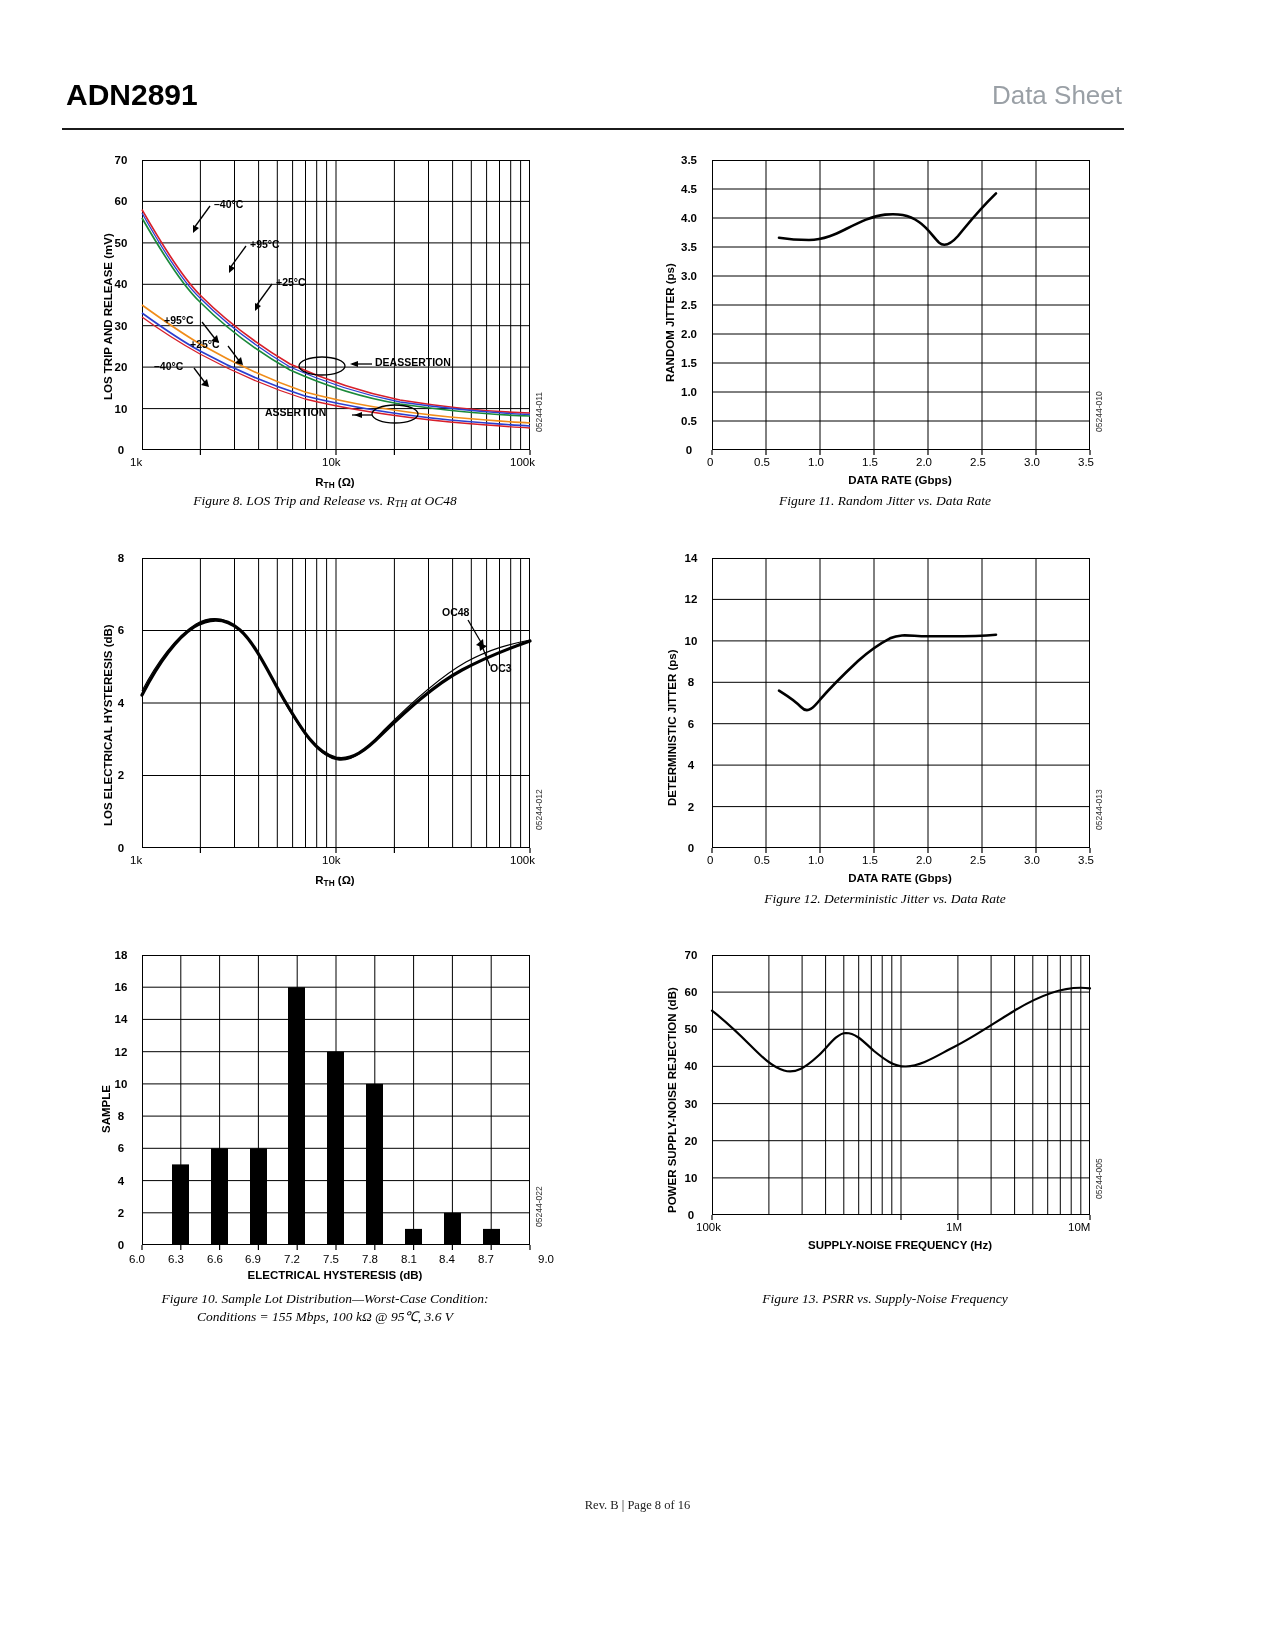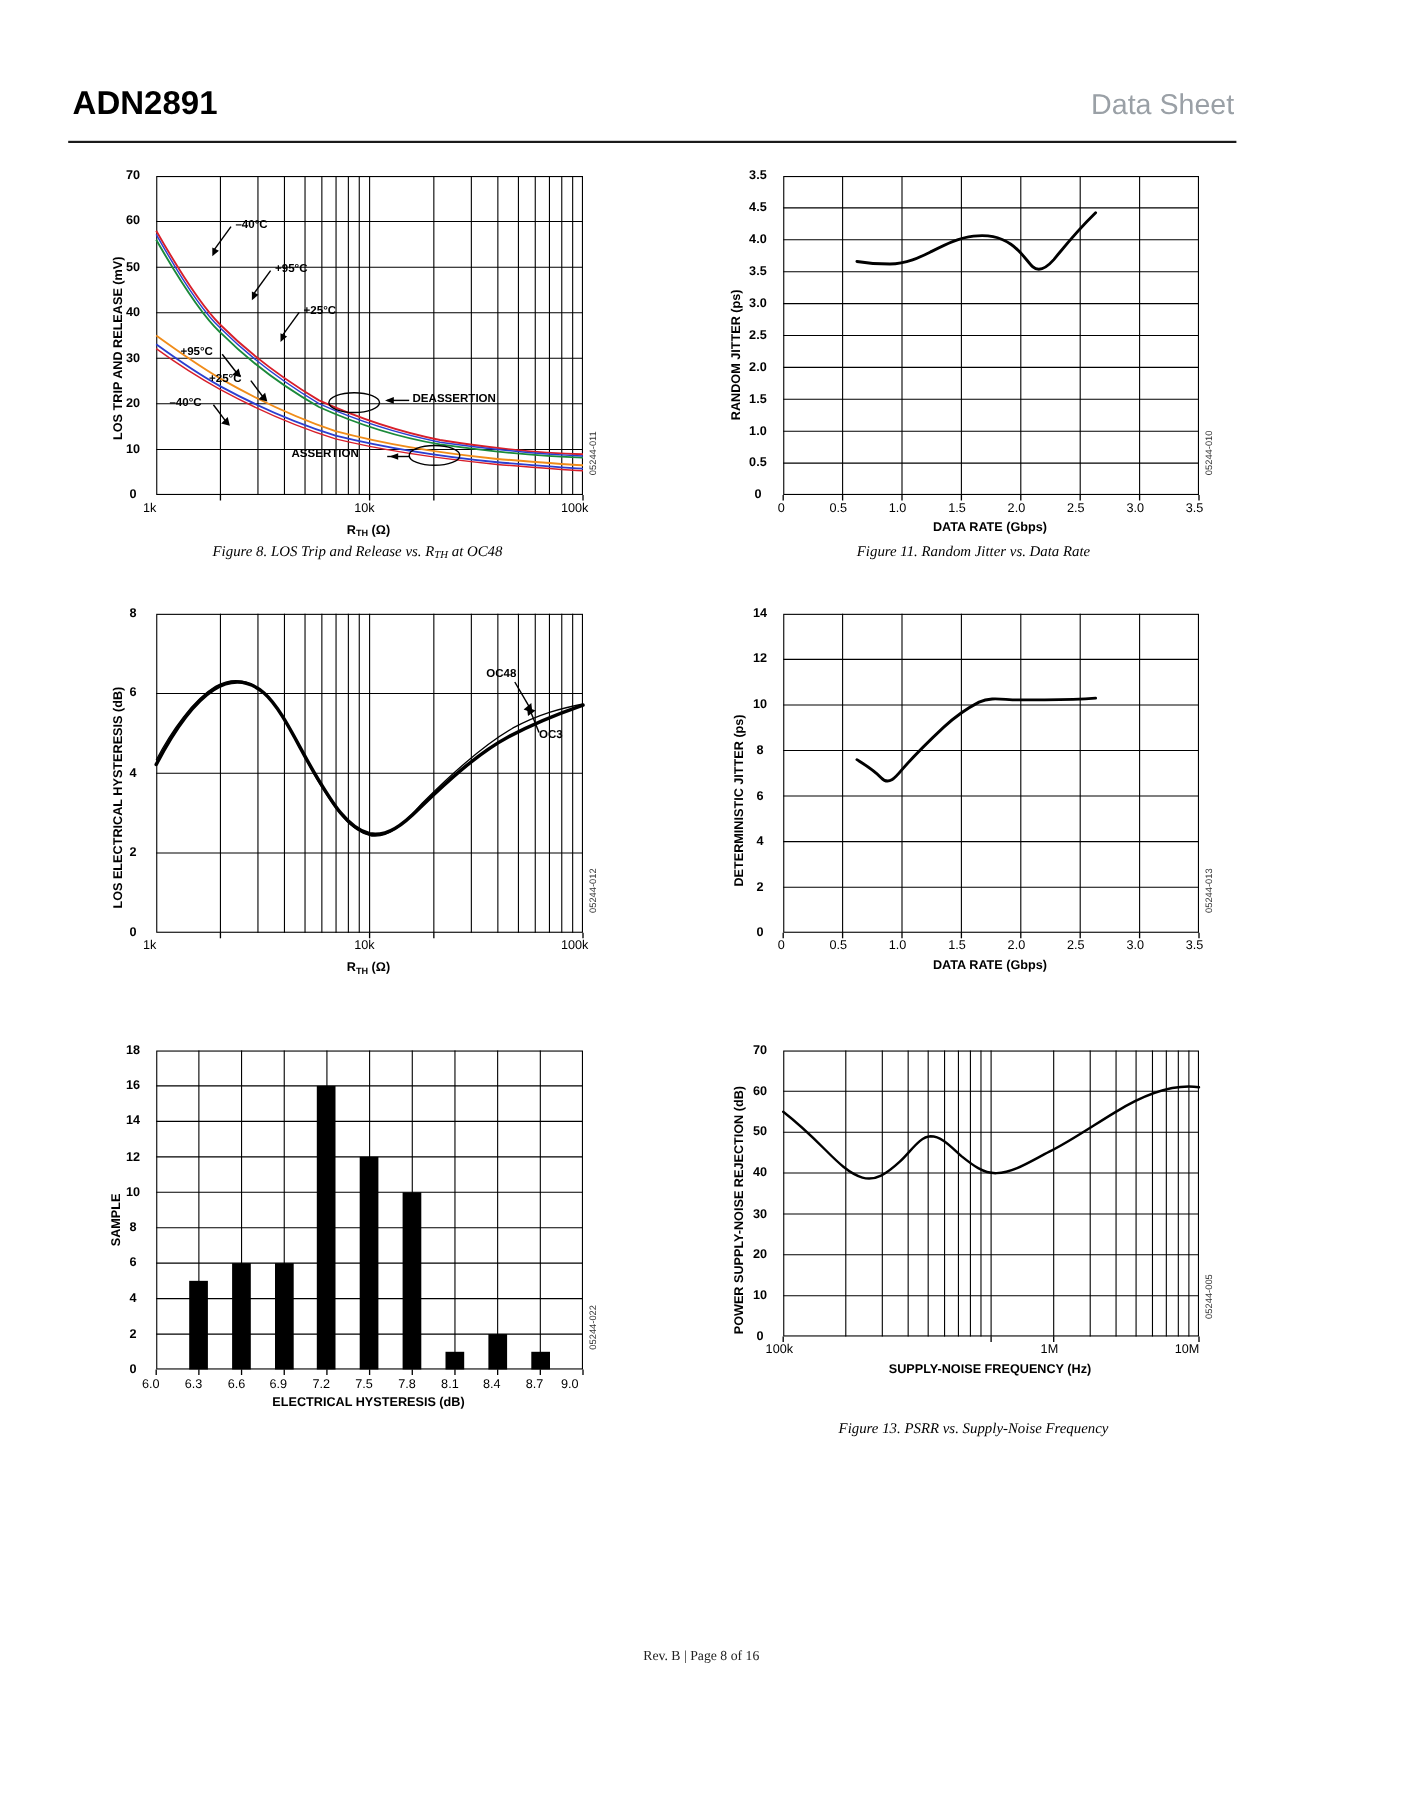--- a/index.html
+++ b/index.html
@@ -298,26 +298,30 @@
     <div class="xnum" style="left:39px; top:308px;">6.0</div>
     <div class="xnum" style="left:78px; top:308px;">6.3</div>
     <div class="xnum" style="left:117px; top:308px;">6.6</div>
     <div class="xnum" style="left:155px; top:308px;">6.9</div>
     <div class="xnum" style="left:194px; top:308px;">7.2</div>
     <div class="xnum" style="left:233px; top:308px;">7.5</div>
     <div class="xnum" style="left:272px; top:308px;">7.8</div>
     <div class="xnum" style="left:311px; top:308px;">8.1</div>
     <div class="xnum" style="left:349px; top:308px;">8.4</div>
     <div class="xnum" style="left:388px; top:308px;">8.7</div>
-    <div class="xnum" style="left:420px; top:308px;">9.0</div>
+    <div class="xnum" style="left:448px; top:308px;">9.0</div>
 
     <div class="ytitle" style="left:10px; top:188px;">SAMPLE</div>
     <div class="axistitle" style="left:120px; top:324px; width:250px;">ELECTRICAL HYSTERESIS (dB)</div>
 
     <div class="idcode" style="left:444px; top:282px;">05244-022</div>
+  </div>
+  <div class="caption" style="position:absolute; left:0; top:345px; width:470px;">
+    <div>Figure 10. Sample Lot Distribution—Worst-Case Condition:</div>
+    <div>Conditions = 155 Mbps, 100 kΩ @ 95℃, 3.6 V</div>
   </div>
 </div>
 
 <div class="fig" style="left:650px; top:150px; width:470px; height:370px;">
   <div class="plot" style="position:absolute; left:0; top:0; width:470px; height:320px;">
     <div class="frame" style="left:62px; top:10px; width:378px; height:290px;"></div>
     <svg width="470" height="320">
       <g stroke="#000" stroke-width="1">
 
         <line x1="116" y1="10" x2="116" y2="300"></line>
@@ -432,20 +436,21 @@
     <div class="xnum" style="left:266px; top:306px;">2.0</div>
     <div class="xnum" style="left:320px; top:306px;">2.5</div>
     <div class="xnum" style="left:374px; top:306px;">3.0</div>
     <div class="xnum" style="left:428px; top:306px;">3.5</div>
 
     <div class="ytitle" style="left:16px; top:258px;">DETERMINISTIC JITTER (ps)</div>
     <div class="axistitle" style="left:150px; top:324px; width:200px;">DATA RATE (Gbps)</div>
 
     <div class="idcode" style="left:444px; top:282px;">05244-013</div>
   </div>
+  <div class="caption" style="position:absolute; left:0; top:342px; width:470px;">Figure 12. Deterministic Jitter vs. Data Rate</div>
 </div>
 
 <div class="fig" style="left:650px; top:945px; width:470px; height:400px;">
   <div class="plot" style="position:absolute; left:0; top:0; width:470px; height:320px;">
     <div class="frame" style="left:62px; top:10px; width:378px; height:260px;"></div>
     <svg width="470" height="320">
       <g stroke="#000" stroke-width="1">
 
         <line x1="118.9" y1="10" x2="118.9" y2="270"></line>
         <line x1="152.1" y1="10" x2="152.1" y2="270"></line>

